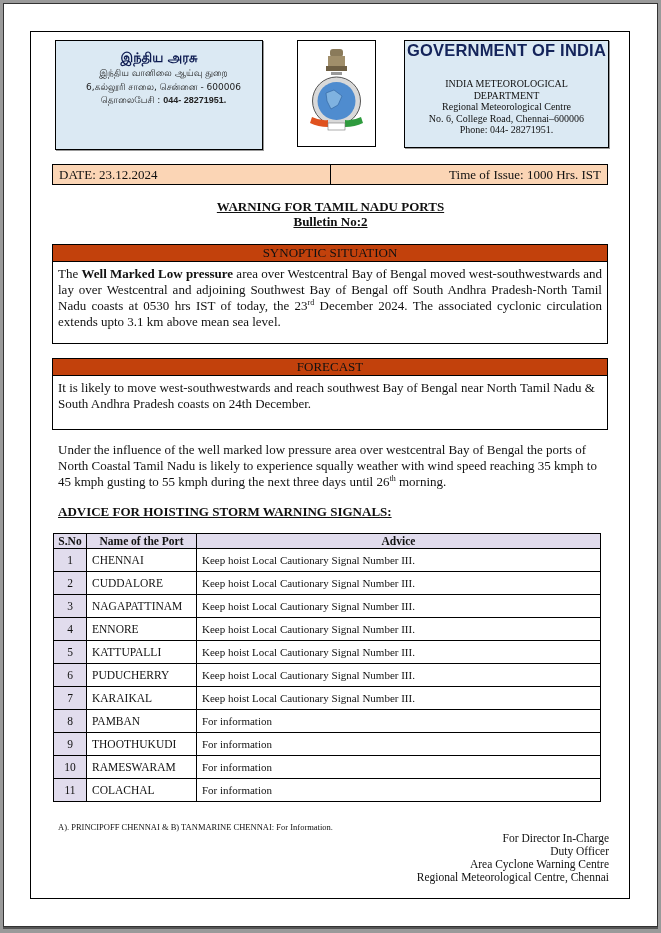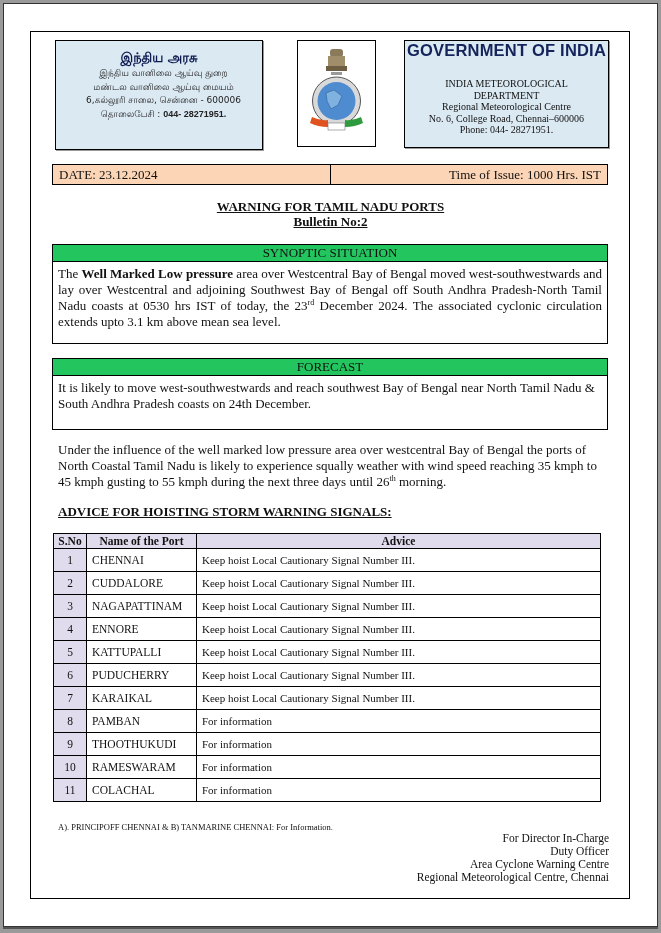--- a/index.html
+++ b/index.html
@@ -45,21 +45,21 @@
   .datebar .left { width: 265px; border-right: 1px solid #000; }
   .datebar .right { flex: 1; text-align: right; }
 
   .title-main { position: absolute; left: 0; width: 661px; text-align: center; top: 199px; font-weight: bold; font-size: 13px; text-decoration: underline; }
   .title-sub { position: absolute; left: 0; width: 661px; text-align: center; top: 214px; font-weight: bold; font-size: 13px; text-decoration: underline; }
 
   .section {
     position: absolute; left: 52px; width: 554px; border: 1px solid #000;
   }
   .section .sec-head {
-    background: #22c55e; border-bottom: 1px solid #000; text-align: center;
+    background: #c2410c; border-bottom: 1px solid #000; text-align: center;
     font-size: 13px; line-height: 16px; height: 16px;
   }
   .section .sec-body {
     font-size: 13px; line-height: 16px; padding: 4px 5px 0 5px; text-align: justify;
   }
   .synoptic { top: 244px; height: 98px; }
   .forecast { top: 358px; height: 70px; }
   .forecast .sec-body { text-align: left; }
 
   .influence {
@@ -95,21 +95,20 @@
 </style>
 </head>
 <body>
 
 <div class="sheet"></div>
 <div class="frame"></div>
 
 <div class="hbox tamil-box">
   <div class="tamil-title">இந்திய அரசு</div>
   <div class="tamil-line">இந்திய வானிலை ஆய்வு துறை</div>
-  <div class="tamil-line">மண்டல வானிலை ஆய்வு மையம்</div>
   <div class="tamil-line">6,கல்லூரி சாலை, சென்னை - 600006</div>
   <div class="tamil-line">
     <span>தொலைபேசி : </span><b>044- 28271951.</b>
   </div>
 </div>
 
 <div class="logo-box">
   <svg width="77" height="105" viewBox="0 0 77 105">
 
     <rect x="32" y="8" width="13" height="8" rx="3" fill="#8a7a5a"></rect>

